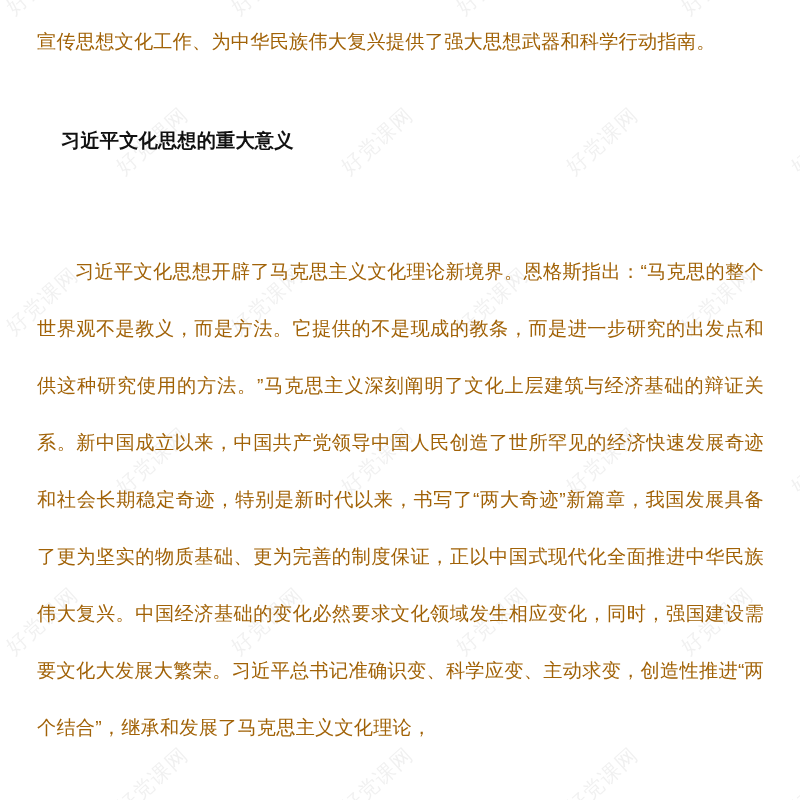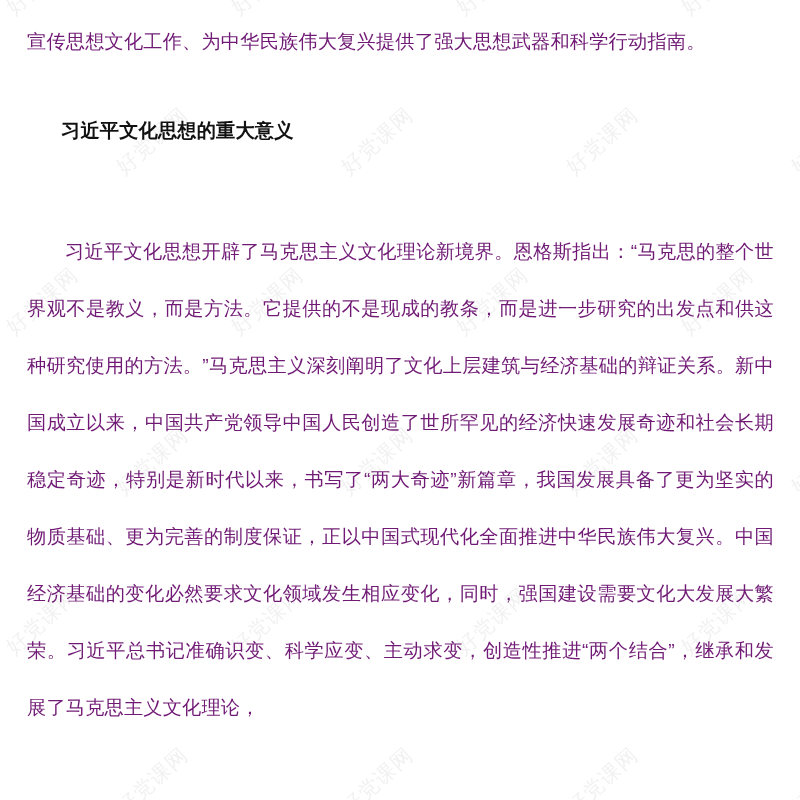--- a/index.html
+++ b/index.html
@@ -50,24 +50,24 @@
     z-index: 1;
   }
   .doc-body {
     position: absolute;
     left: 23px;
     top: 0;
     width: 755px;
   }
 
   .para {
-    margin: 4px;
+    margin: 14px;
     font-size: 19.2px;
     line-height: 57px;
-    color: #701a75;
+    color: #a16207;
     text-align: justify;
     text-justify: inter-character;
     text-indent: 0;
     letter-spacing: 0.2px;
     word-break: break-all;
   }
   .para.indent {
     text-indent: 38px;
   }
   .para.first-line {

